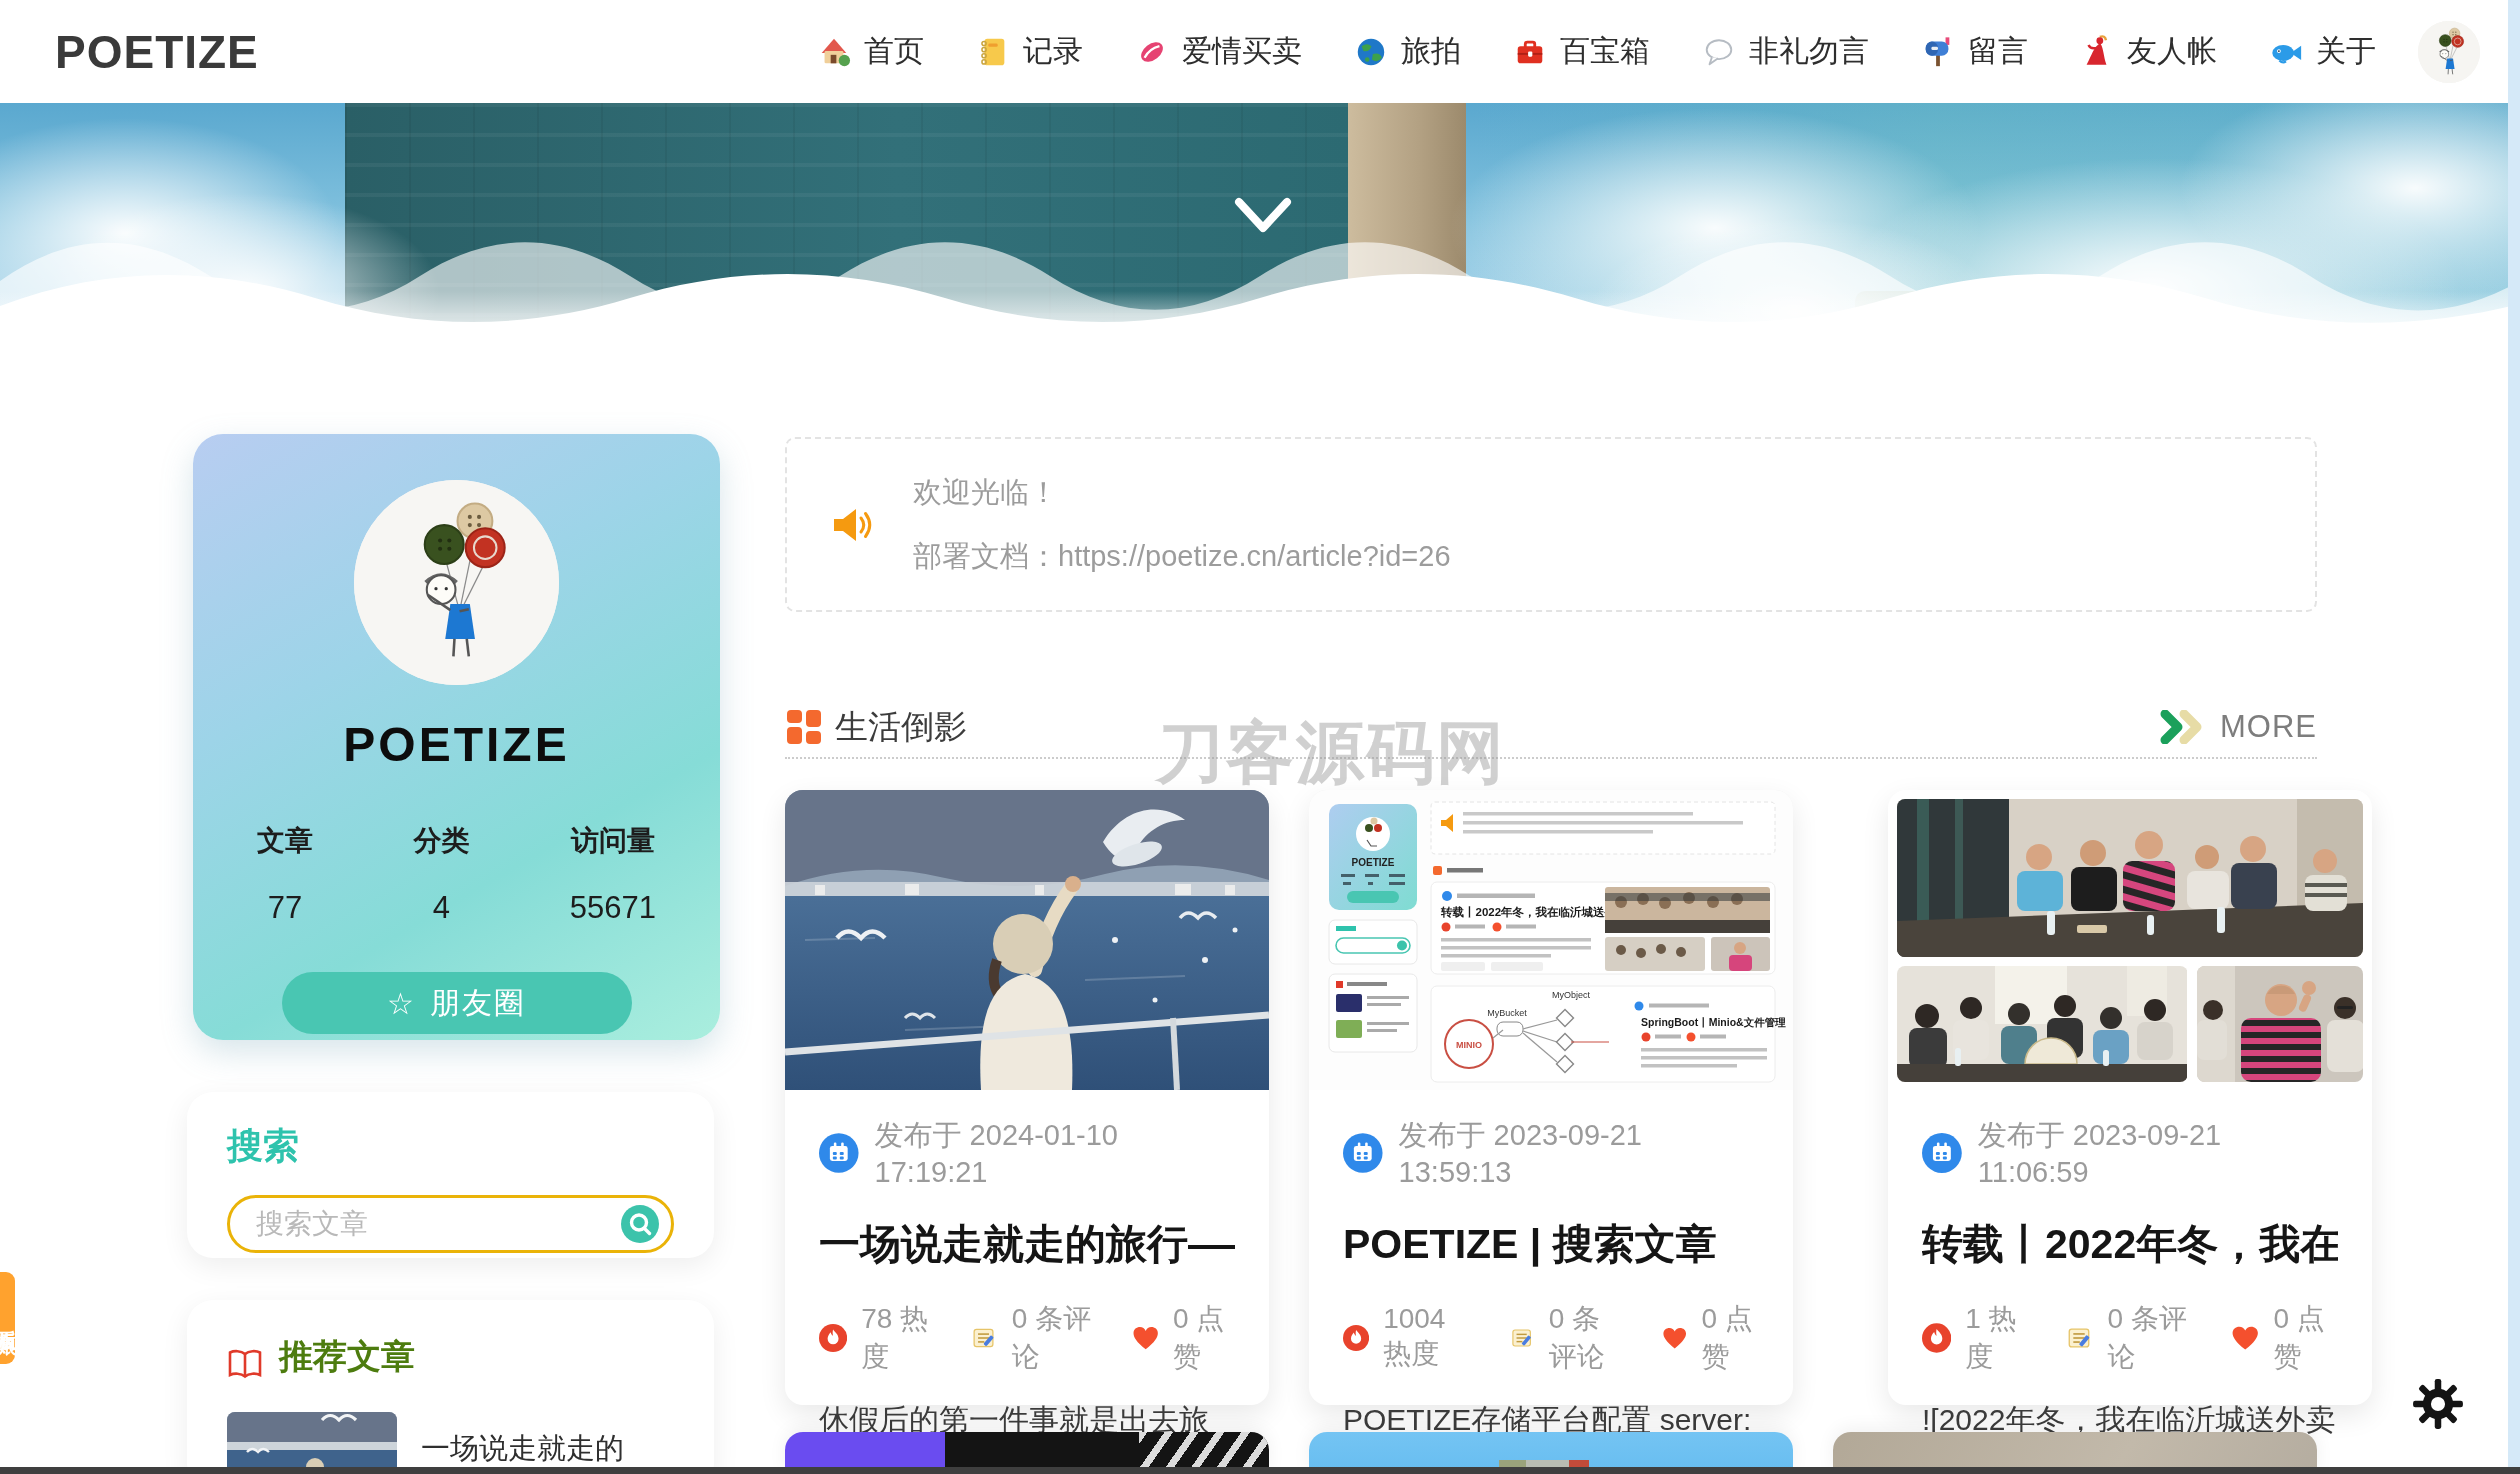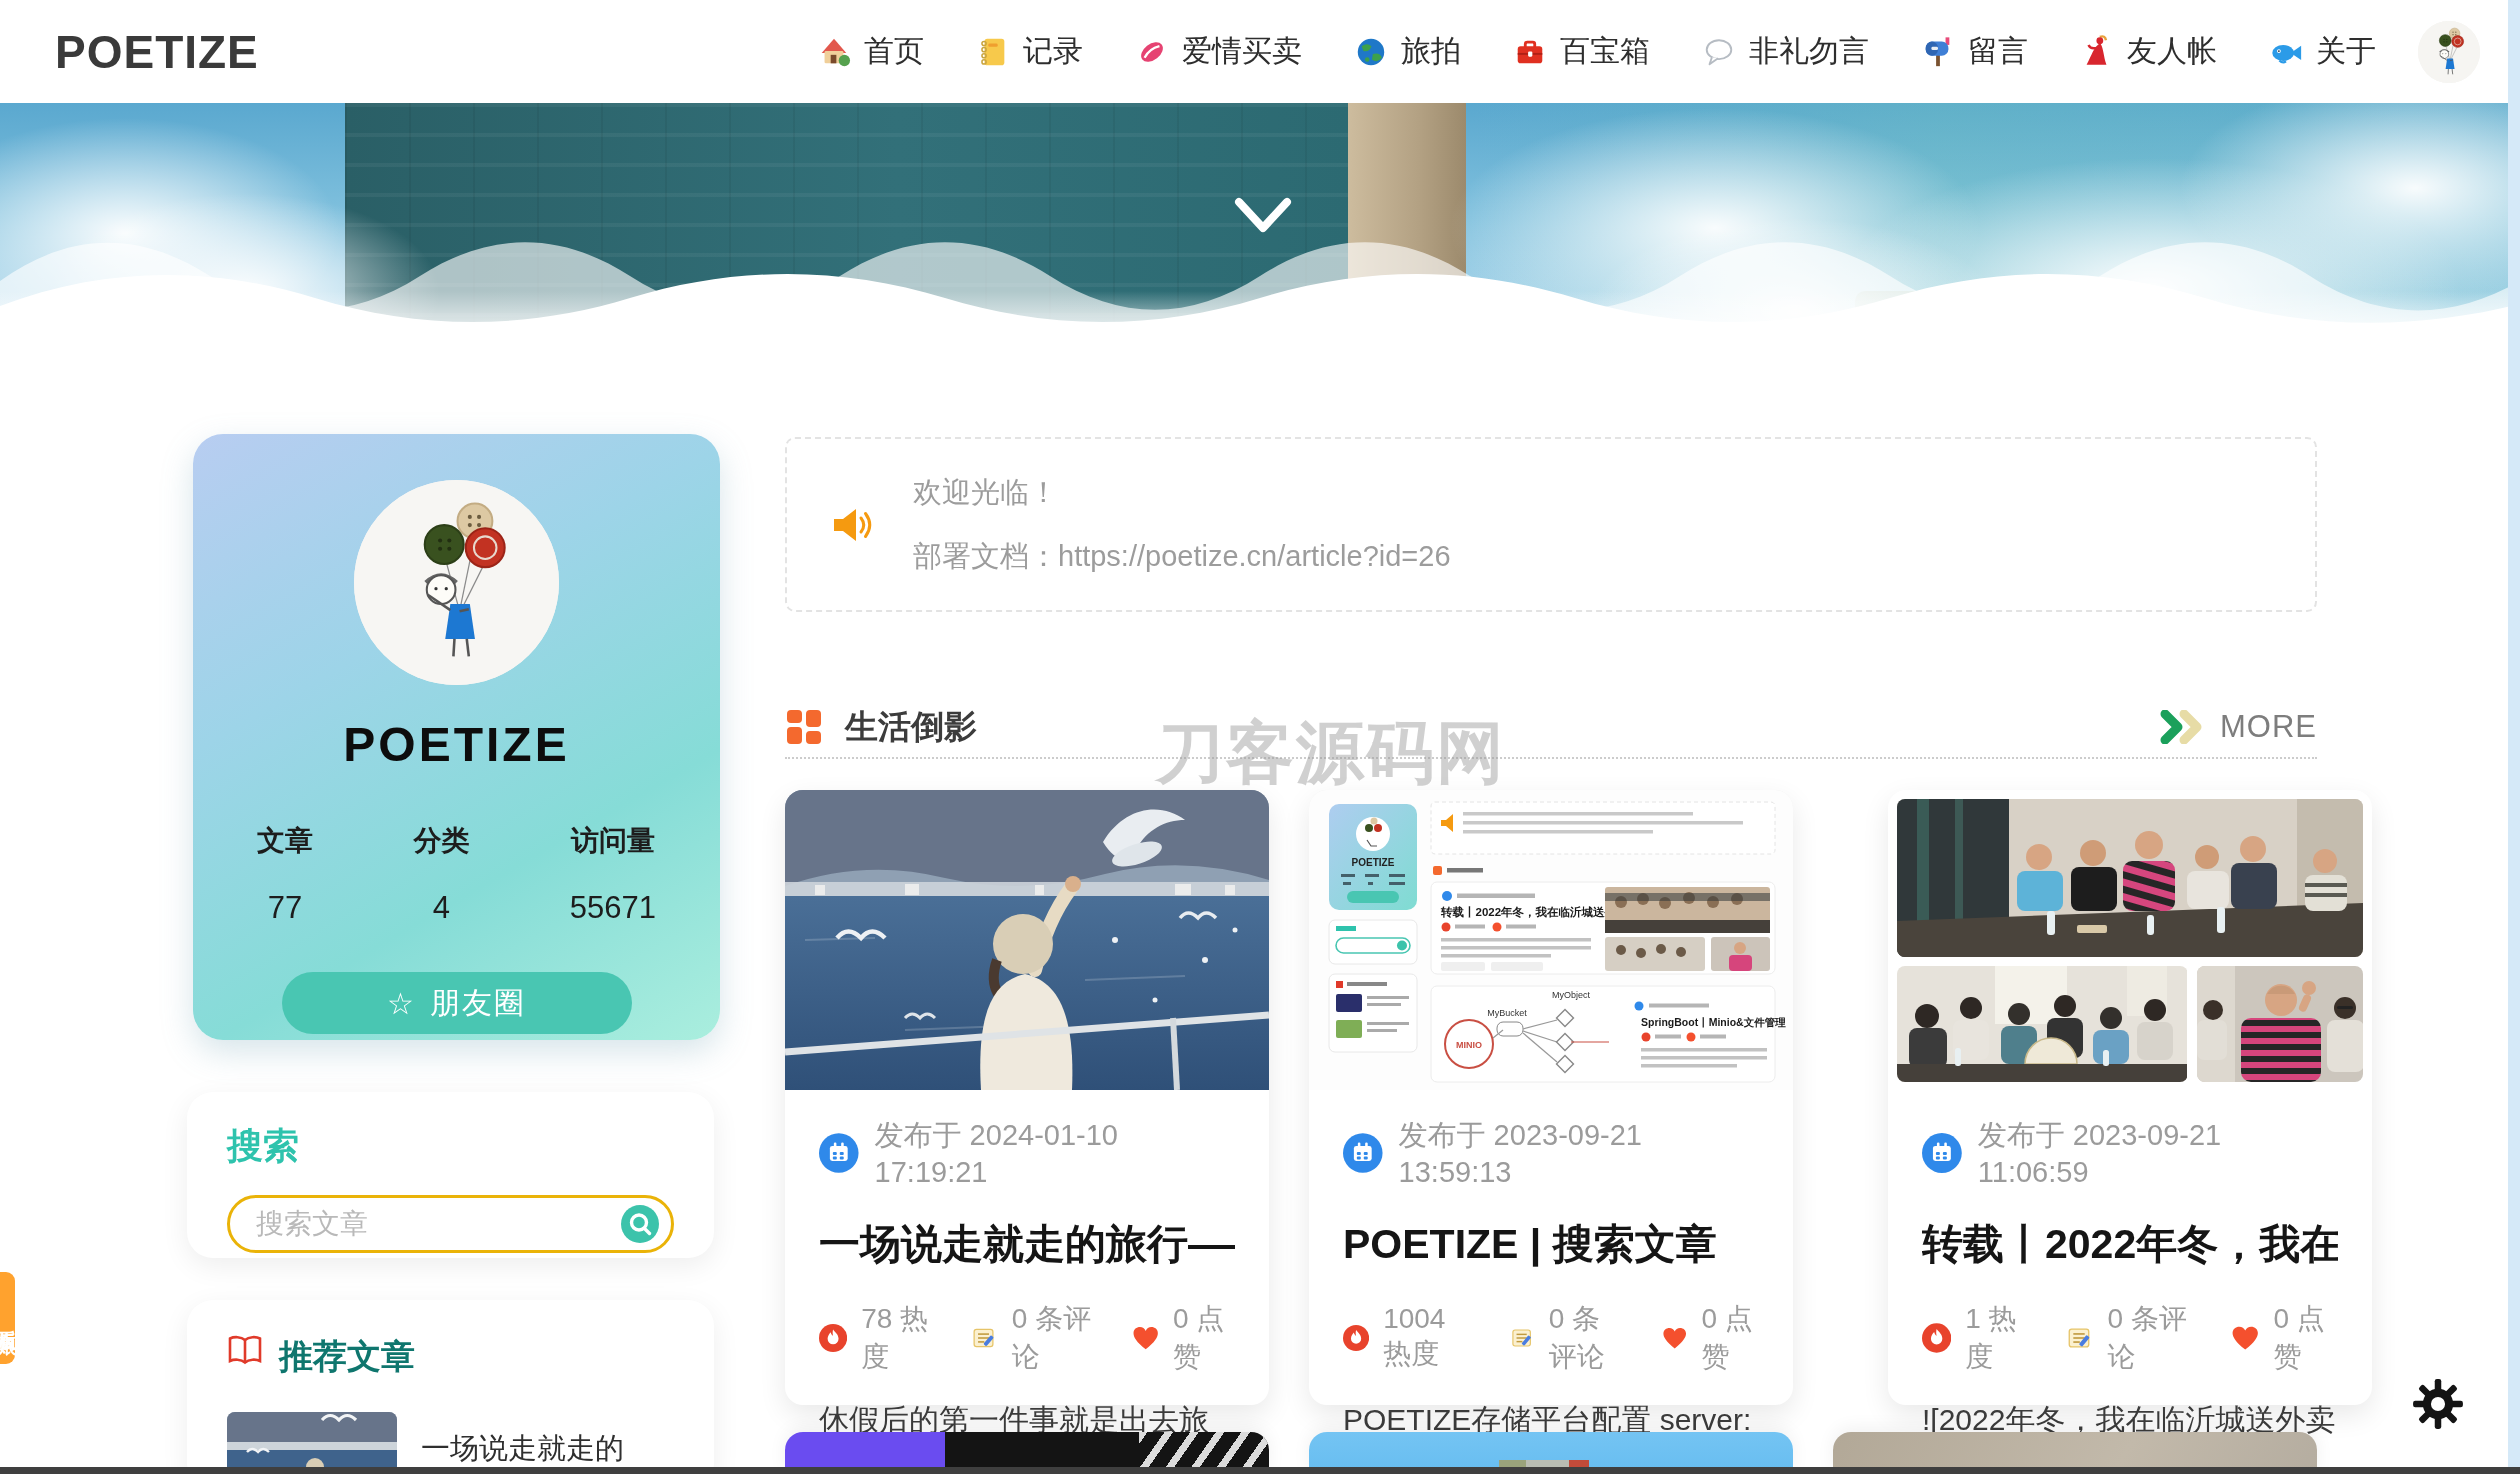--- a/index.html
+++ b/index.html
@@ -49,32 +49,32 @@
   .side-card { position:absolute; left:187px; width:527px; background:#fff; border-radius:26px;
                box-shadow:0 8px 28px rgba(0,0,0,.07); }
   .search-card { top:1092px; height:166px; padding:30px 40px; }
   .search-title { color:#2ec3ad; font-size:36px; font-weight:800; }
   .search-box { margin-top:24px; height:58px; border:3px solid #eab308; border-radius:32px; display:flex; align-items:center; padding:0 12px 0 26px; }
   .search-box input { flex:1; border:none; outline:none; font-size:28px; color:#555; background:transparent; min-width:0; }
   .search-box input::placeholder { color:#b9b9b9; }
   .search-btn { flex:0 0 auto; cursor:pointer; display:flex; }
 
   .recommend-card { top:1300px; height:190px; padding:34px 40px; }
-  .rec-head { display:flex; align-items:flex-start; gap:16px; font-size:34px; font-weight:800; color:#0f766e; }
+  .rec-head { display:flex; align-items:flex-end; gap:16px; font-size:34px; font-weight:800; color:#4d7c0f; }
   .rec-item { display:flex; gap:24px; margin-top:32px; align-items:flex-start; cursor:pointer; }
   .rec-thumb { width:170px; height:78px; border-radius:8px; overflow:hidden; flex:0 0 auto; }
   .rec-title { font-size:29px; color:#2f2f2f; line-height:1.4; padding-top:16px; }
 
   
   .notice { position:absolute; left:785px; top:437px; width:1532px; height:175px; border:2px dashed #e3e3e3; border-radius:10px;
             display:flex; align-items:center; padding-left:42px; gap:36px; }
   .notice-lines { display:flex; flex-direction:column; gap:24px; font-size:29px; color:#9c9c9c; }
 
   .section-header { position:absolute; left:785px; top:698px; width:1532px; height:58px; display:flex; align-items:center; }
-  .section-title { margin-left:22px; font-size:33px; font-weight:700; color:#3c3c3c; }
+  .section-title { margin-left:12px; font-size:33px; font-weight:400; color:#3c3c3c; }
   .more-btn { margin-left:auto; display:flex; align-items:center; gap:14px; cursor:pointer; font-size:31px; color:#7d7d7d; letter-spacing:1px; }
   .dotted-sep { position:absolute; left:785px; top:757px; width:1532px; border-top:2px dotted #cccccc; }
 
   .watermark { position:absolute; left:1156px; top:708px; width:360px; font-size:68px; font-weight:800; letter-spacing:2px;
                color:rgba(150,150,150,.45); z-index:25; pointer-events:none; white-space:nowrap; }
 
   
   .card { position:absolute; top:790px; width:484px; height:615px; background:#fff; border-radius:18px;
           box-shadow:0 10px 28px rgba(0,0,0,.09); cursor:pointer; }
   .card.c1 { left:785px; } .card.c2 { left:1309px; } .card.c3 { left:1888px; }

